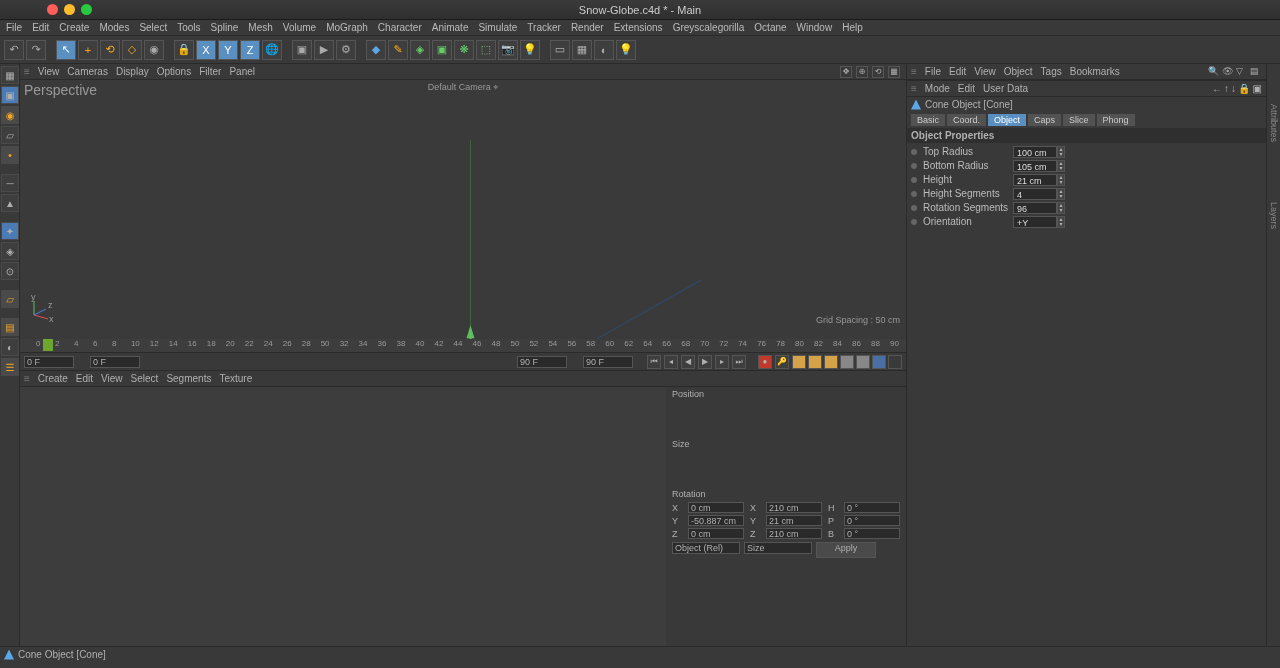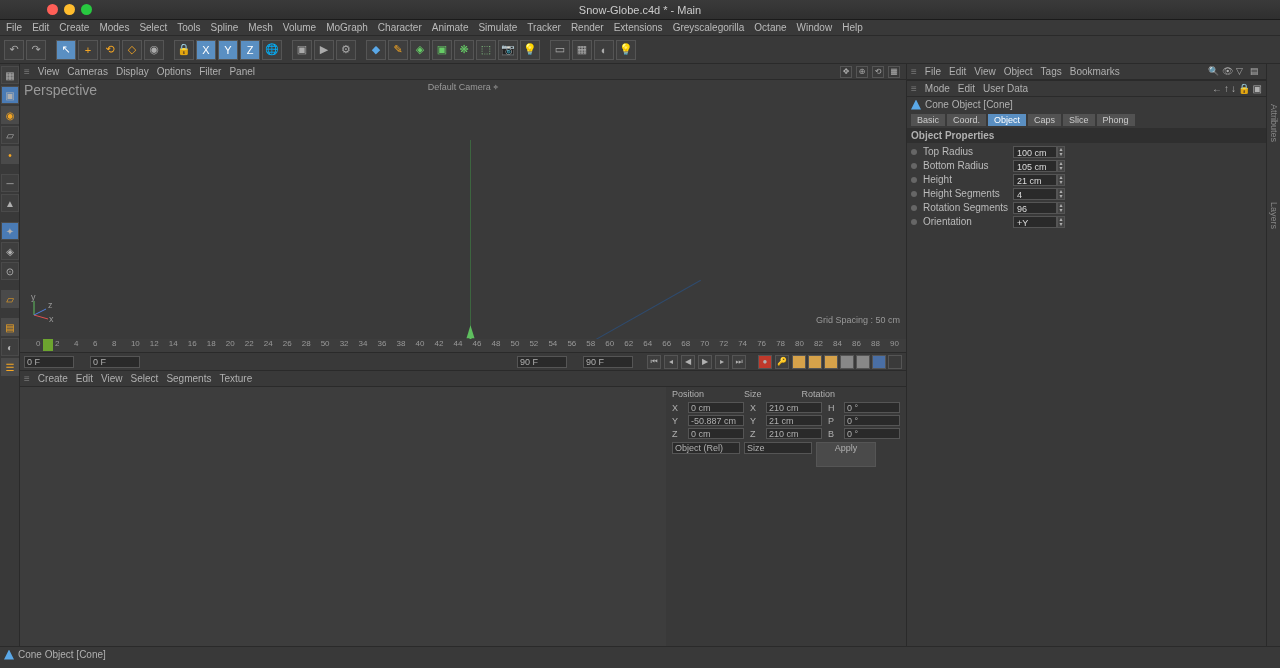--- a/index.html
+++ b/index.html
@@ -86,27 +86,27 @@
 .tl-play .pbtn{width:14px;height:14px;background:#3e3e3e;border:1px solid #555;font-size:8px;display:flex;align-items:center;justify-content:center;}
 .tl-play .right-btns{margin-left:auto;display:flex;gap:2px;}
 .tl-play .rec{background:#c0392b;}
 .tl-play .kbtn{width:14px;height:14px;border:1px solid #555;}
 
 .mat-bar{height:16px;display:flex;align-items:center;gap:8px;padding-left:4px;font-size:10px;border-bottom:1px solid #2a2a2a;}
 .mat-area{flex:1;display:flex;}
 .mat-left{flex:1;background:#3d3d3d;}
 
 .coord{width:240px;background:#393939;padding:2px 6px;font-size:9px;}
-.coord .head{display:flex;gap:40px;padding-bottom:2px;}
+.coord .head{display:flex;gap:40px;padding-bottom:2px;flex-direction:column;}
 .coord .crow{display:flex;gap:6px;align-items:center;height:13px;}
 .coord .crow label{width:10px;}
 .coord .cval{background:#2a2a2a;border:1px solid #555;width:56px;height:11px;padding:0 2px;font-size:9px;}
 .coord .bot{display:flex;gap:4px;margin-top:2px;}
 .coord .sel{background:#2a2a2a;border:1px solid #555;width:68px;height:12px;font-size:9px;padding:0 2px;}
-.coord .apply{background:#4a4a4a;border:1px solid #555;width:60px;text-align:center;height:25px;font-size:9px;}
+.coord .apply{background:#4a4a4a;border:1px solid #555;width:60px;text-align:center;height:16px;font-size:9px;}
 
 .status{height:16px;background:#393939;border-top:1px solid #2a2a2a;display:flex;align-items:center;padding-left:4px;font-size:10px;gap:4px;}
 .status .cone-ico{width:10px;height:10px;background:#5aa8e8;clip-path:polygon(50% 0,100% 100%,0 100%);}
 
 svg text{font-size:9px;fill:#999;}
 </style>
 </head>
 <body>
 
 <div class="titlebar">

